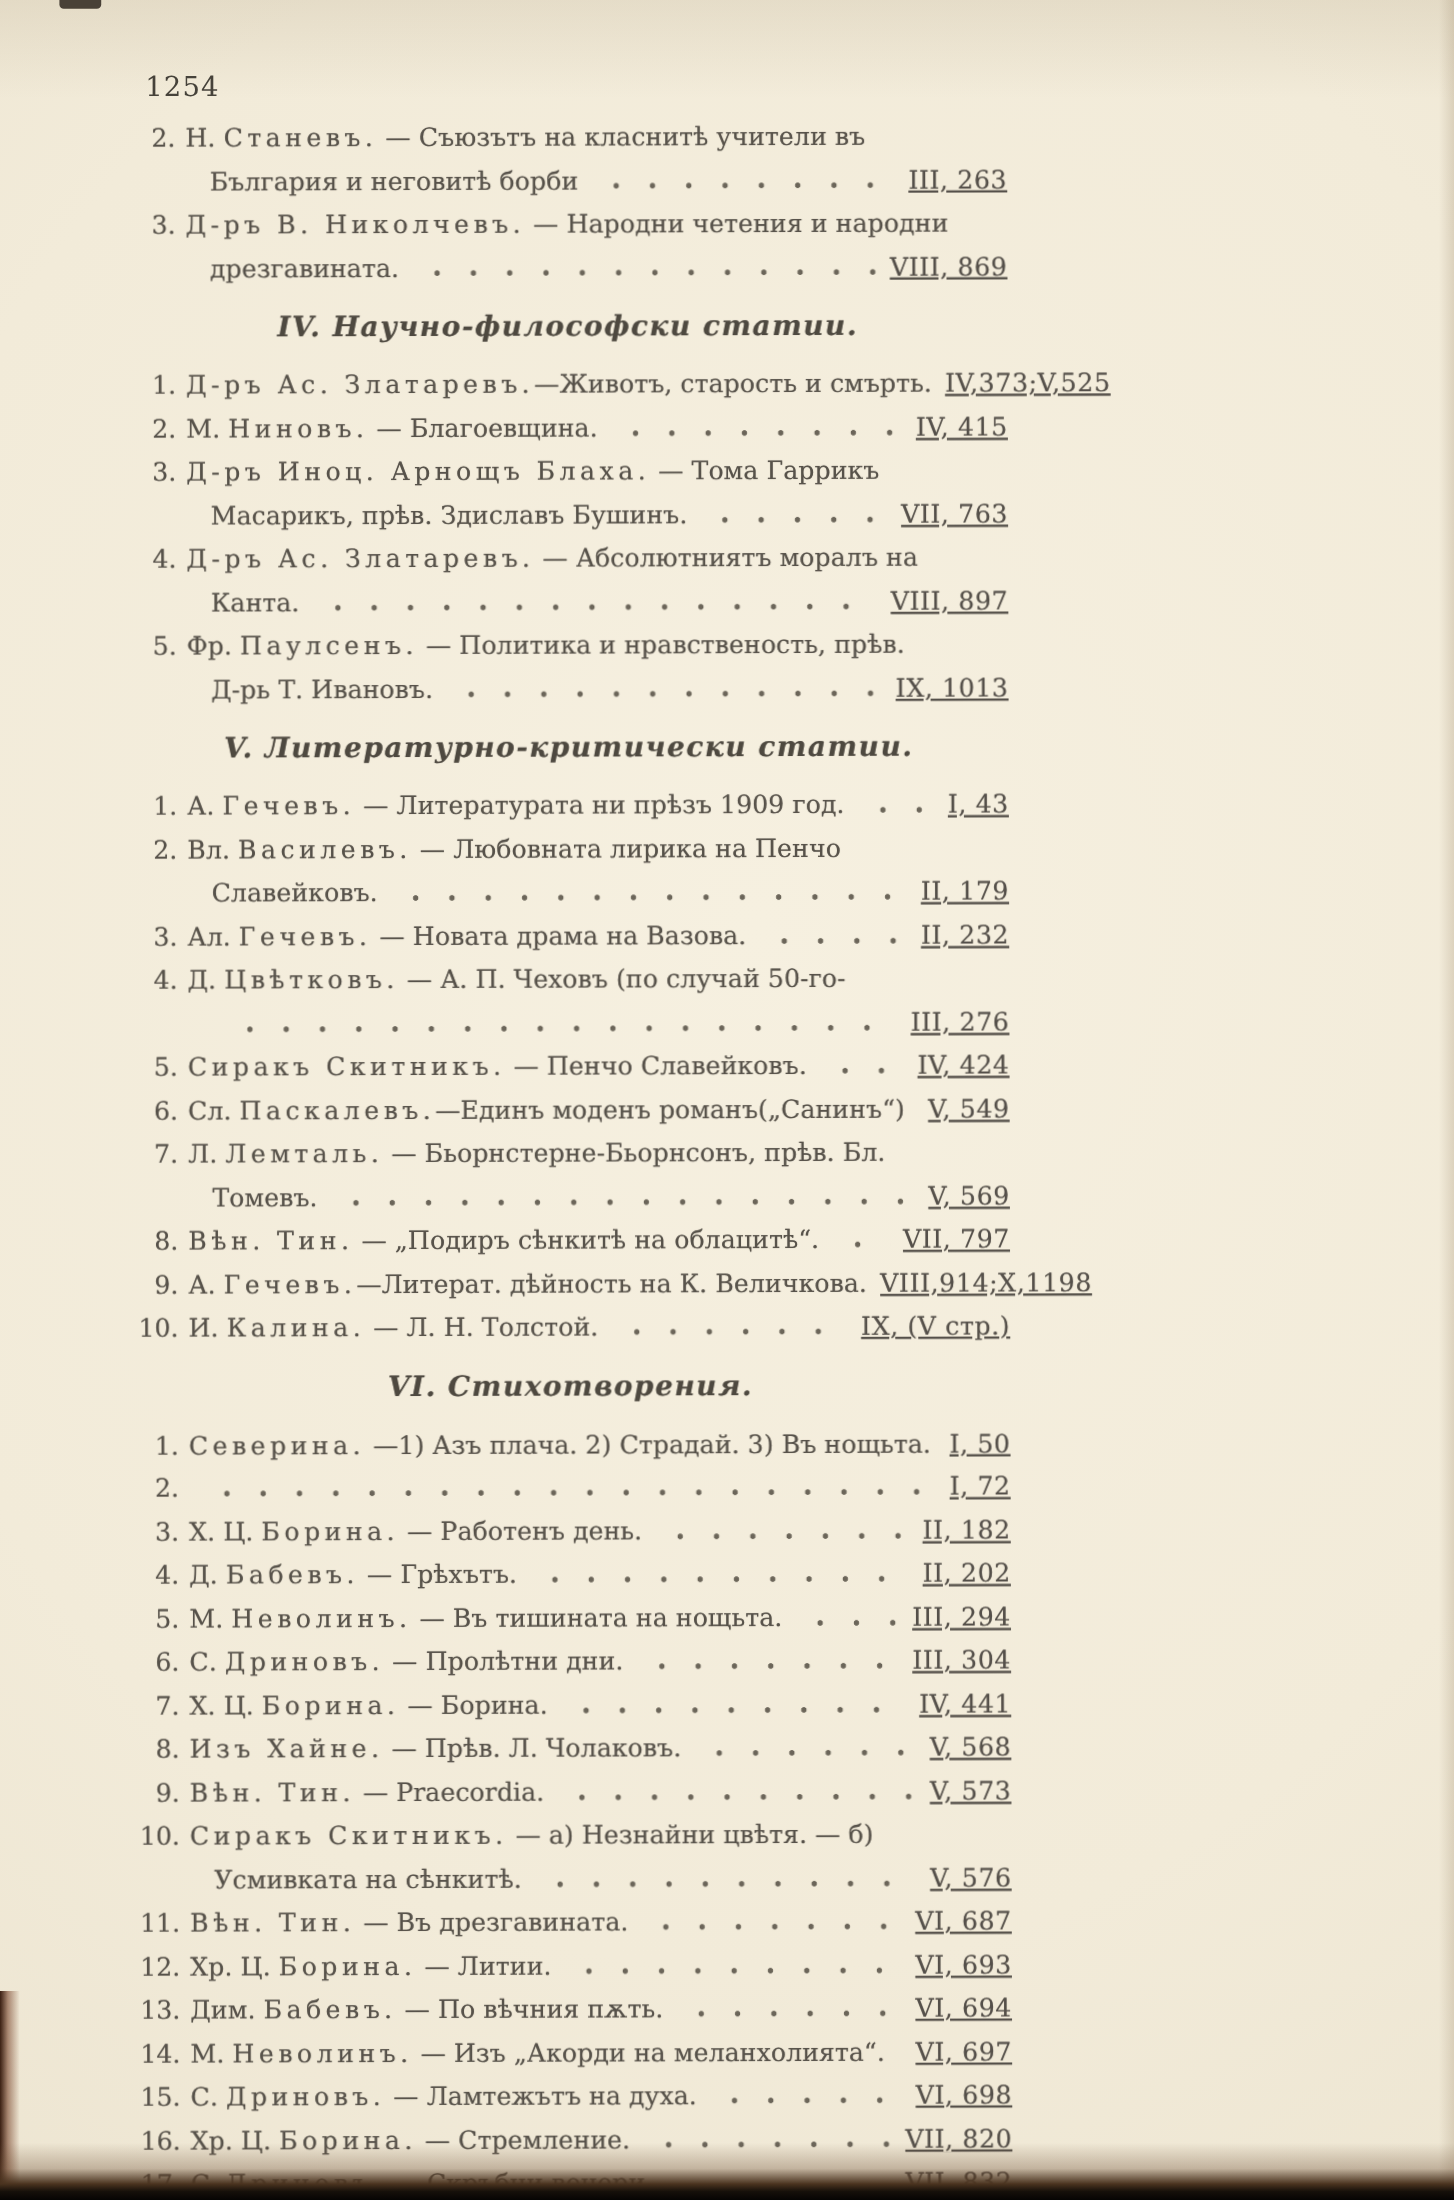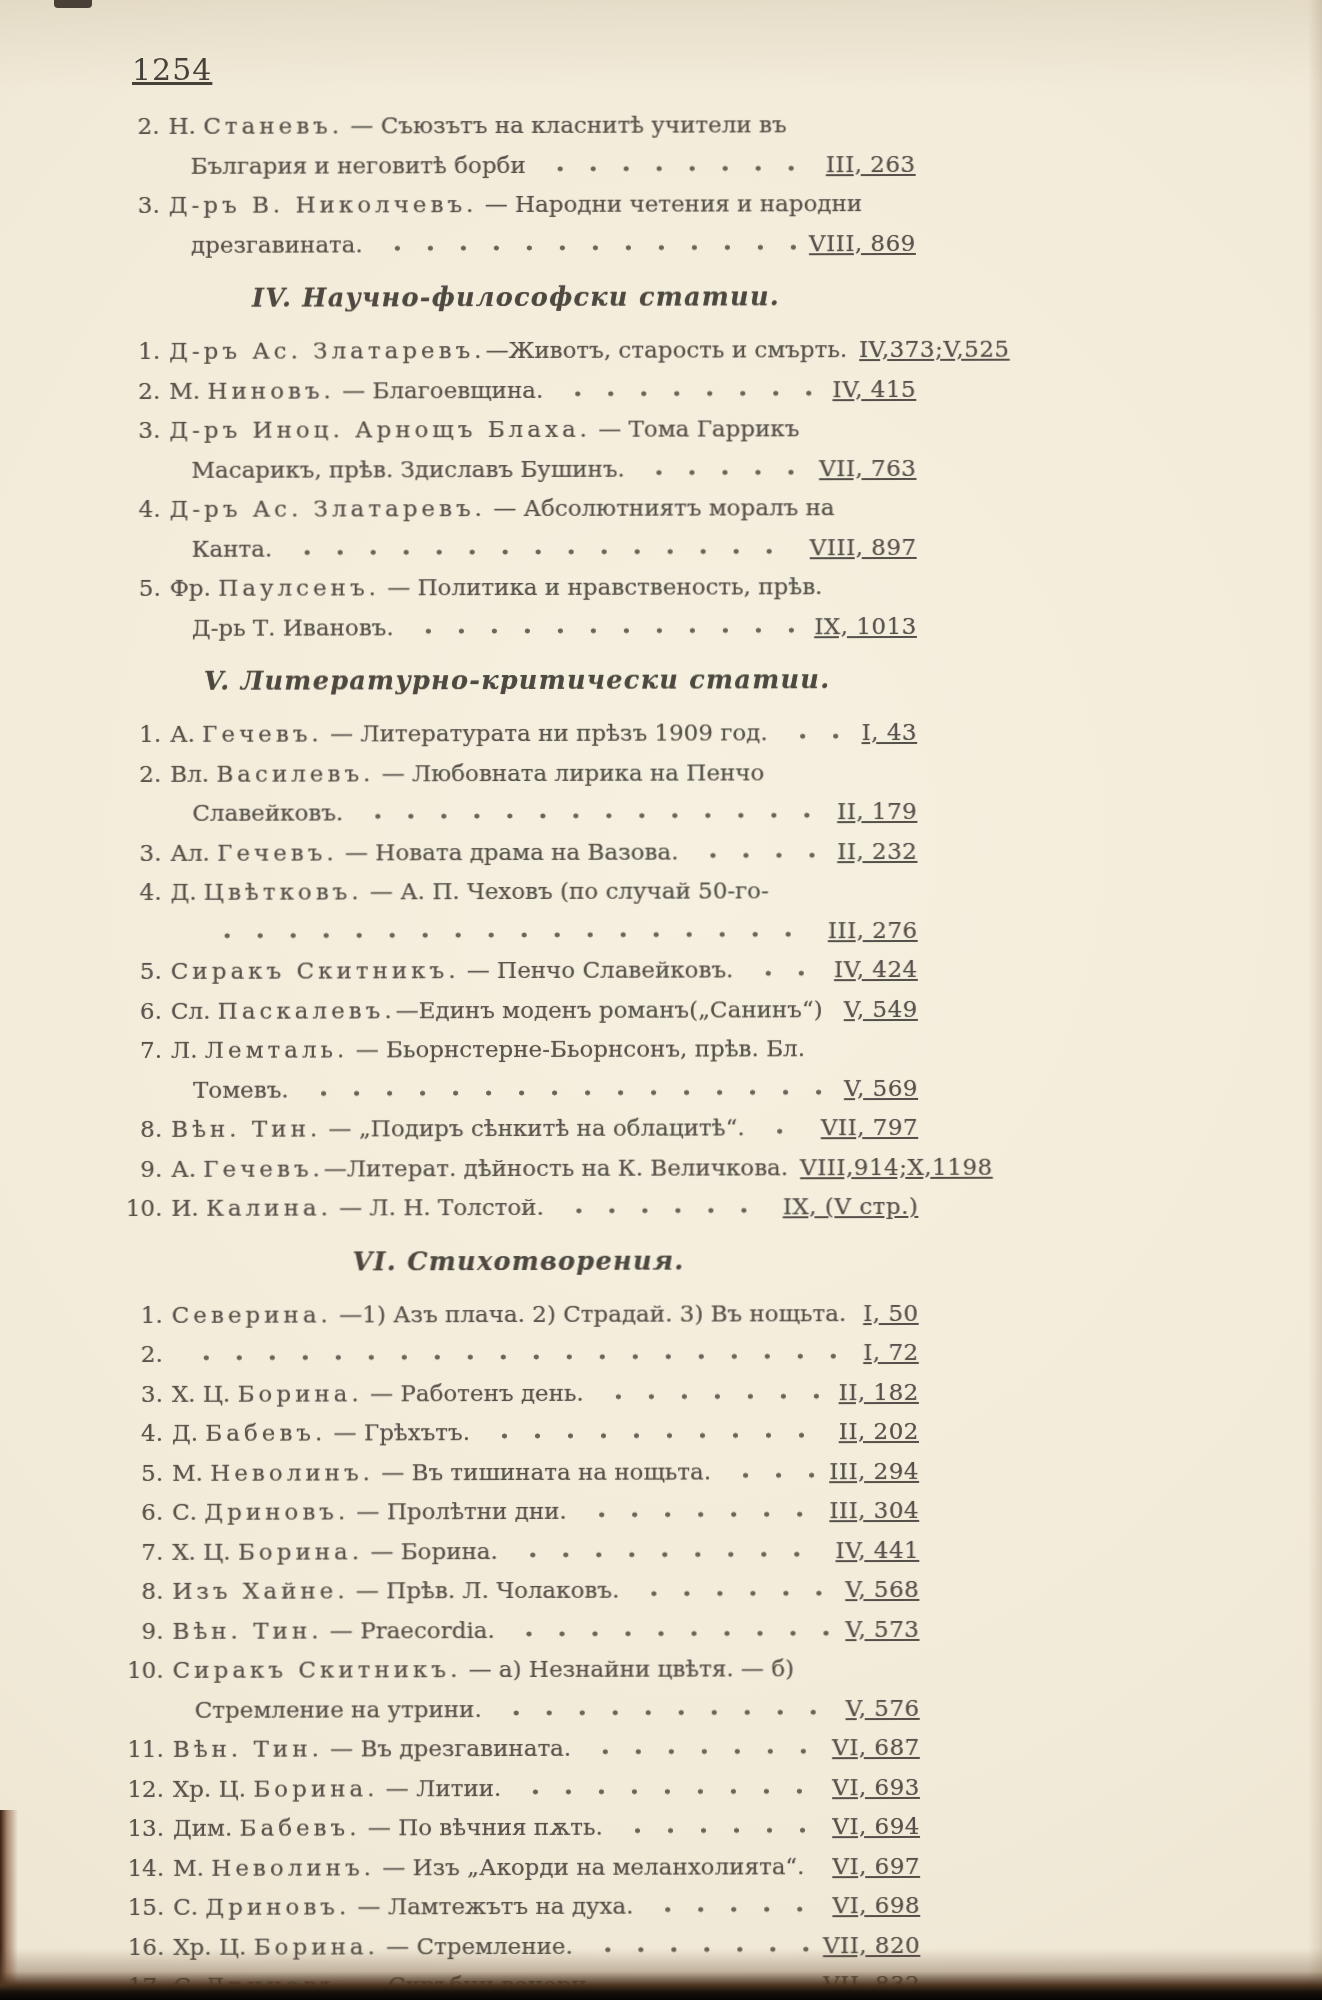--- a/index.html
+++ b/index.html
@@ -8,22 +8,22 @@
     width:1322px; height:2000px;
     margin:0 auto;
     overflow:hidden;
     background:
       linear-gradient(to bottom, rgba(190,176,148,.25) 0, rgba(190,176,148,0) 90px),
       radial-gradient(125% 95% at 52% 42%, #f6f0e0 0%, #f2ebd9 50%, #ece4d0 80%, #e0d6bf 100%);
     font-family:"DejaVu Serif", serif;
     color:#57524a;
   }
   .folio {
-    position:absolute; left:132px; top:52px;
-    font-size:30px; letter-spacing:1px; color:#46423a;text-decoration:underline;
+    position:absolute; left:132px; top:64px;
+    font-size:25px; letter-spacing:1px; color:#46423a;
   }
   .toc {
     position:absolute; left:118px; top:106px; width:800px;
     font-size:23px;
     transform:rotate(-0.15deg);
     filter:blur(.25px);
     text-shadow:0 0 .7px rgba(87,82,74,.55);
   }
   .line { display:flex; align-items:baseline; line-height:39.5px; }
   .line.cont { padding-left:75px; }
@@ -258,21 +258,21 @@
         <span class="txt"><span class="seg sp">Вѣн. Тин.</span><span class="seg"> — Praecordia.</span></span>
         <span class="leader"></span>
         <span class="ref">V, 573</span>
       </div>
       <div class="line">
         <span class="num">10.</span>
         <span class="txt"><span class="seg sp">Сиракъ Скитникъ.</span><span class="seg"> — а) Незнайни цвѣтя. — б)</span></span>
         <span class="leader none"></span>
       </div>
       <div class="line cont">
-        <span class="txt"><span class="seg">Стремление на утрини.</span></span>
+        <span class="txt"><span class="seg">Усмивката на сѣнкитѣ.</span></span>
         <span class="leader"></span>
         <span class="ref">V, 576</span>
       </div>
       <div class="line">
         <span class="num">11.</span>
         <span class="txt"><span class="seg sp">Вѣн. Тин.</span><span class="seg"> — Въ дрезгавината.</span></span>
         <span class="leader"></span>
         <span class="ref">VI, 687</span>
       </div>
       <div class="line">

